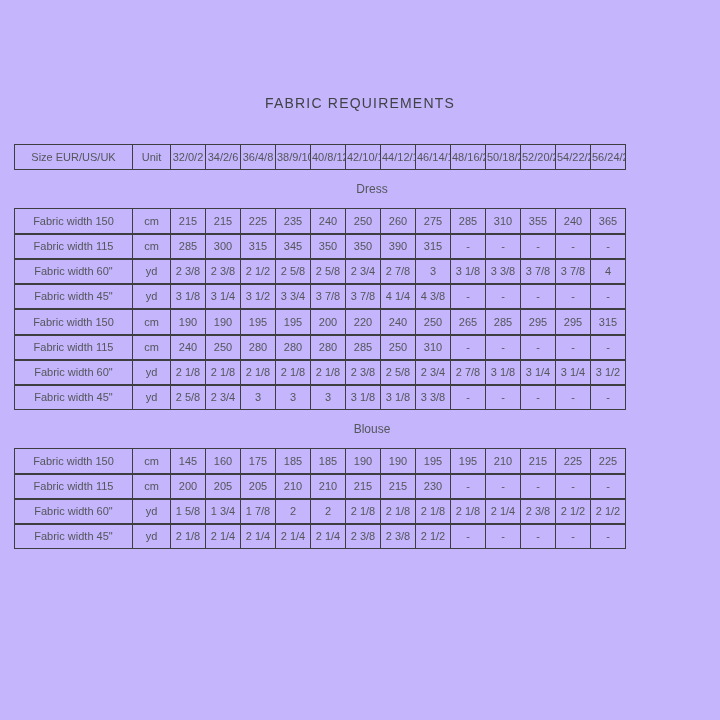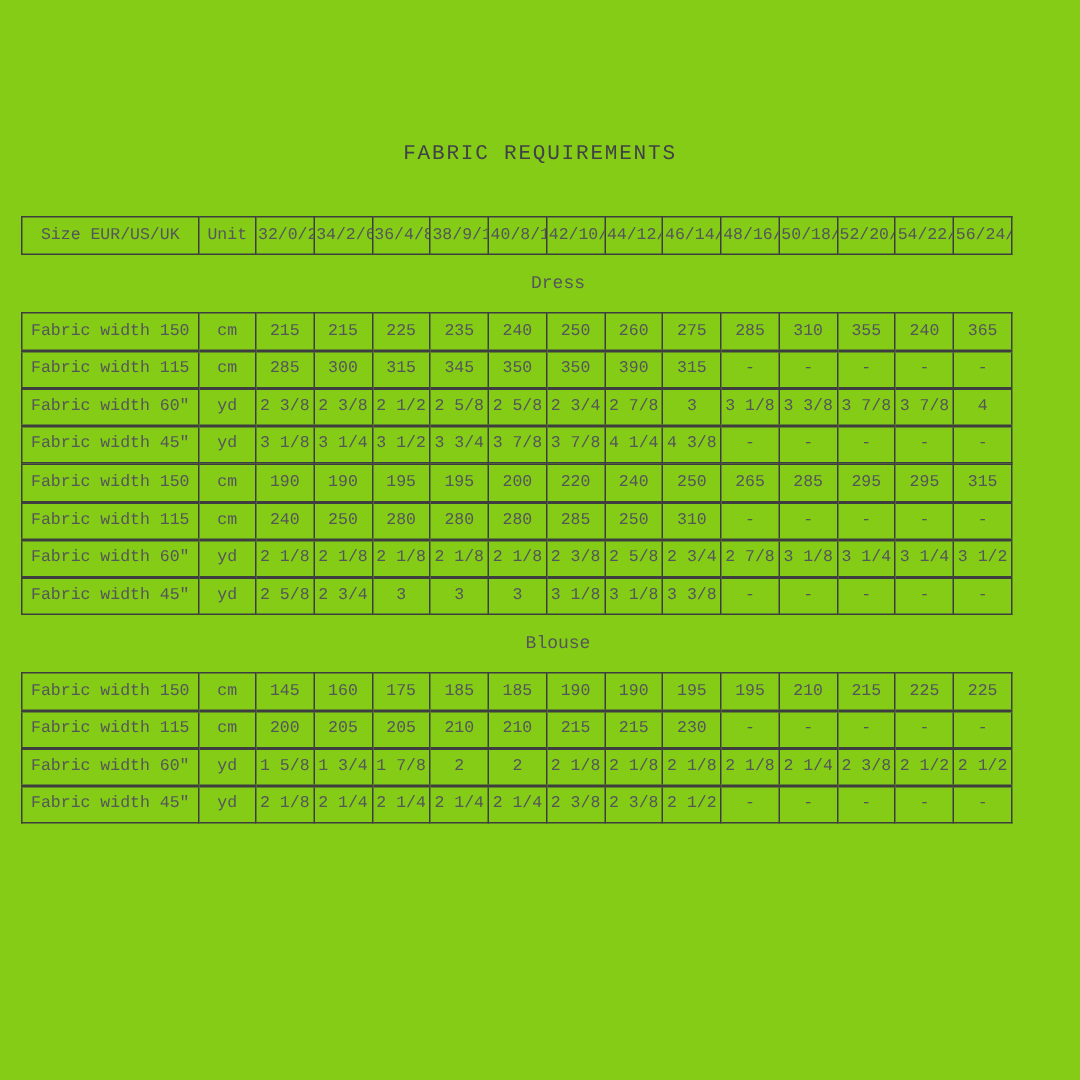--- a/index.html
+++ b/index.html
@@ -1,36 +1,36 @@
 <!DOCTYPE html>
 <html><head>
 <meta charset="utf-8">
 <style>
   * { margin: 0; padding: 0; box-sizing: border-box; }
   html, body { background: #ffffff; }
   .page {
     position: relative;
     width: 720px;
     height: 720px;
-    background: #84cc16;
-    font-family: Liberation Mono, monospace;
+    background: #c4b5fd;
+    font-family: Liberation Sans, sans-serif;
     color: #58595b;
     overflow: hidden;
   }
   .title {
     margin-top: 95px;
     text-align: center;
     font-size: 14px;
     line-height: 16px;
     letter-spacing: 1.2px;
     color: #414246;
     font-weight: normal;
   }
   table.grid {
-    width: 661px;
+    width: 612px;
     margin-left: 14px;
     border-collapse: collapse;
     table-layout: fixed;
   }
   table.grid td {
     border: 1px solid #3e3e40;
     height: 25px;
     text-align: center;
     vertical-align: middle;
     font-size: 11px;

